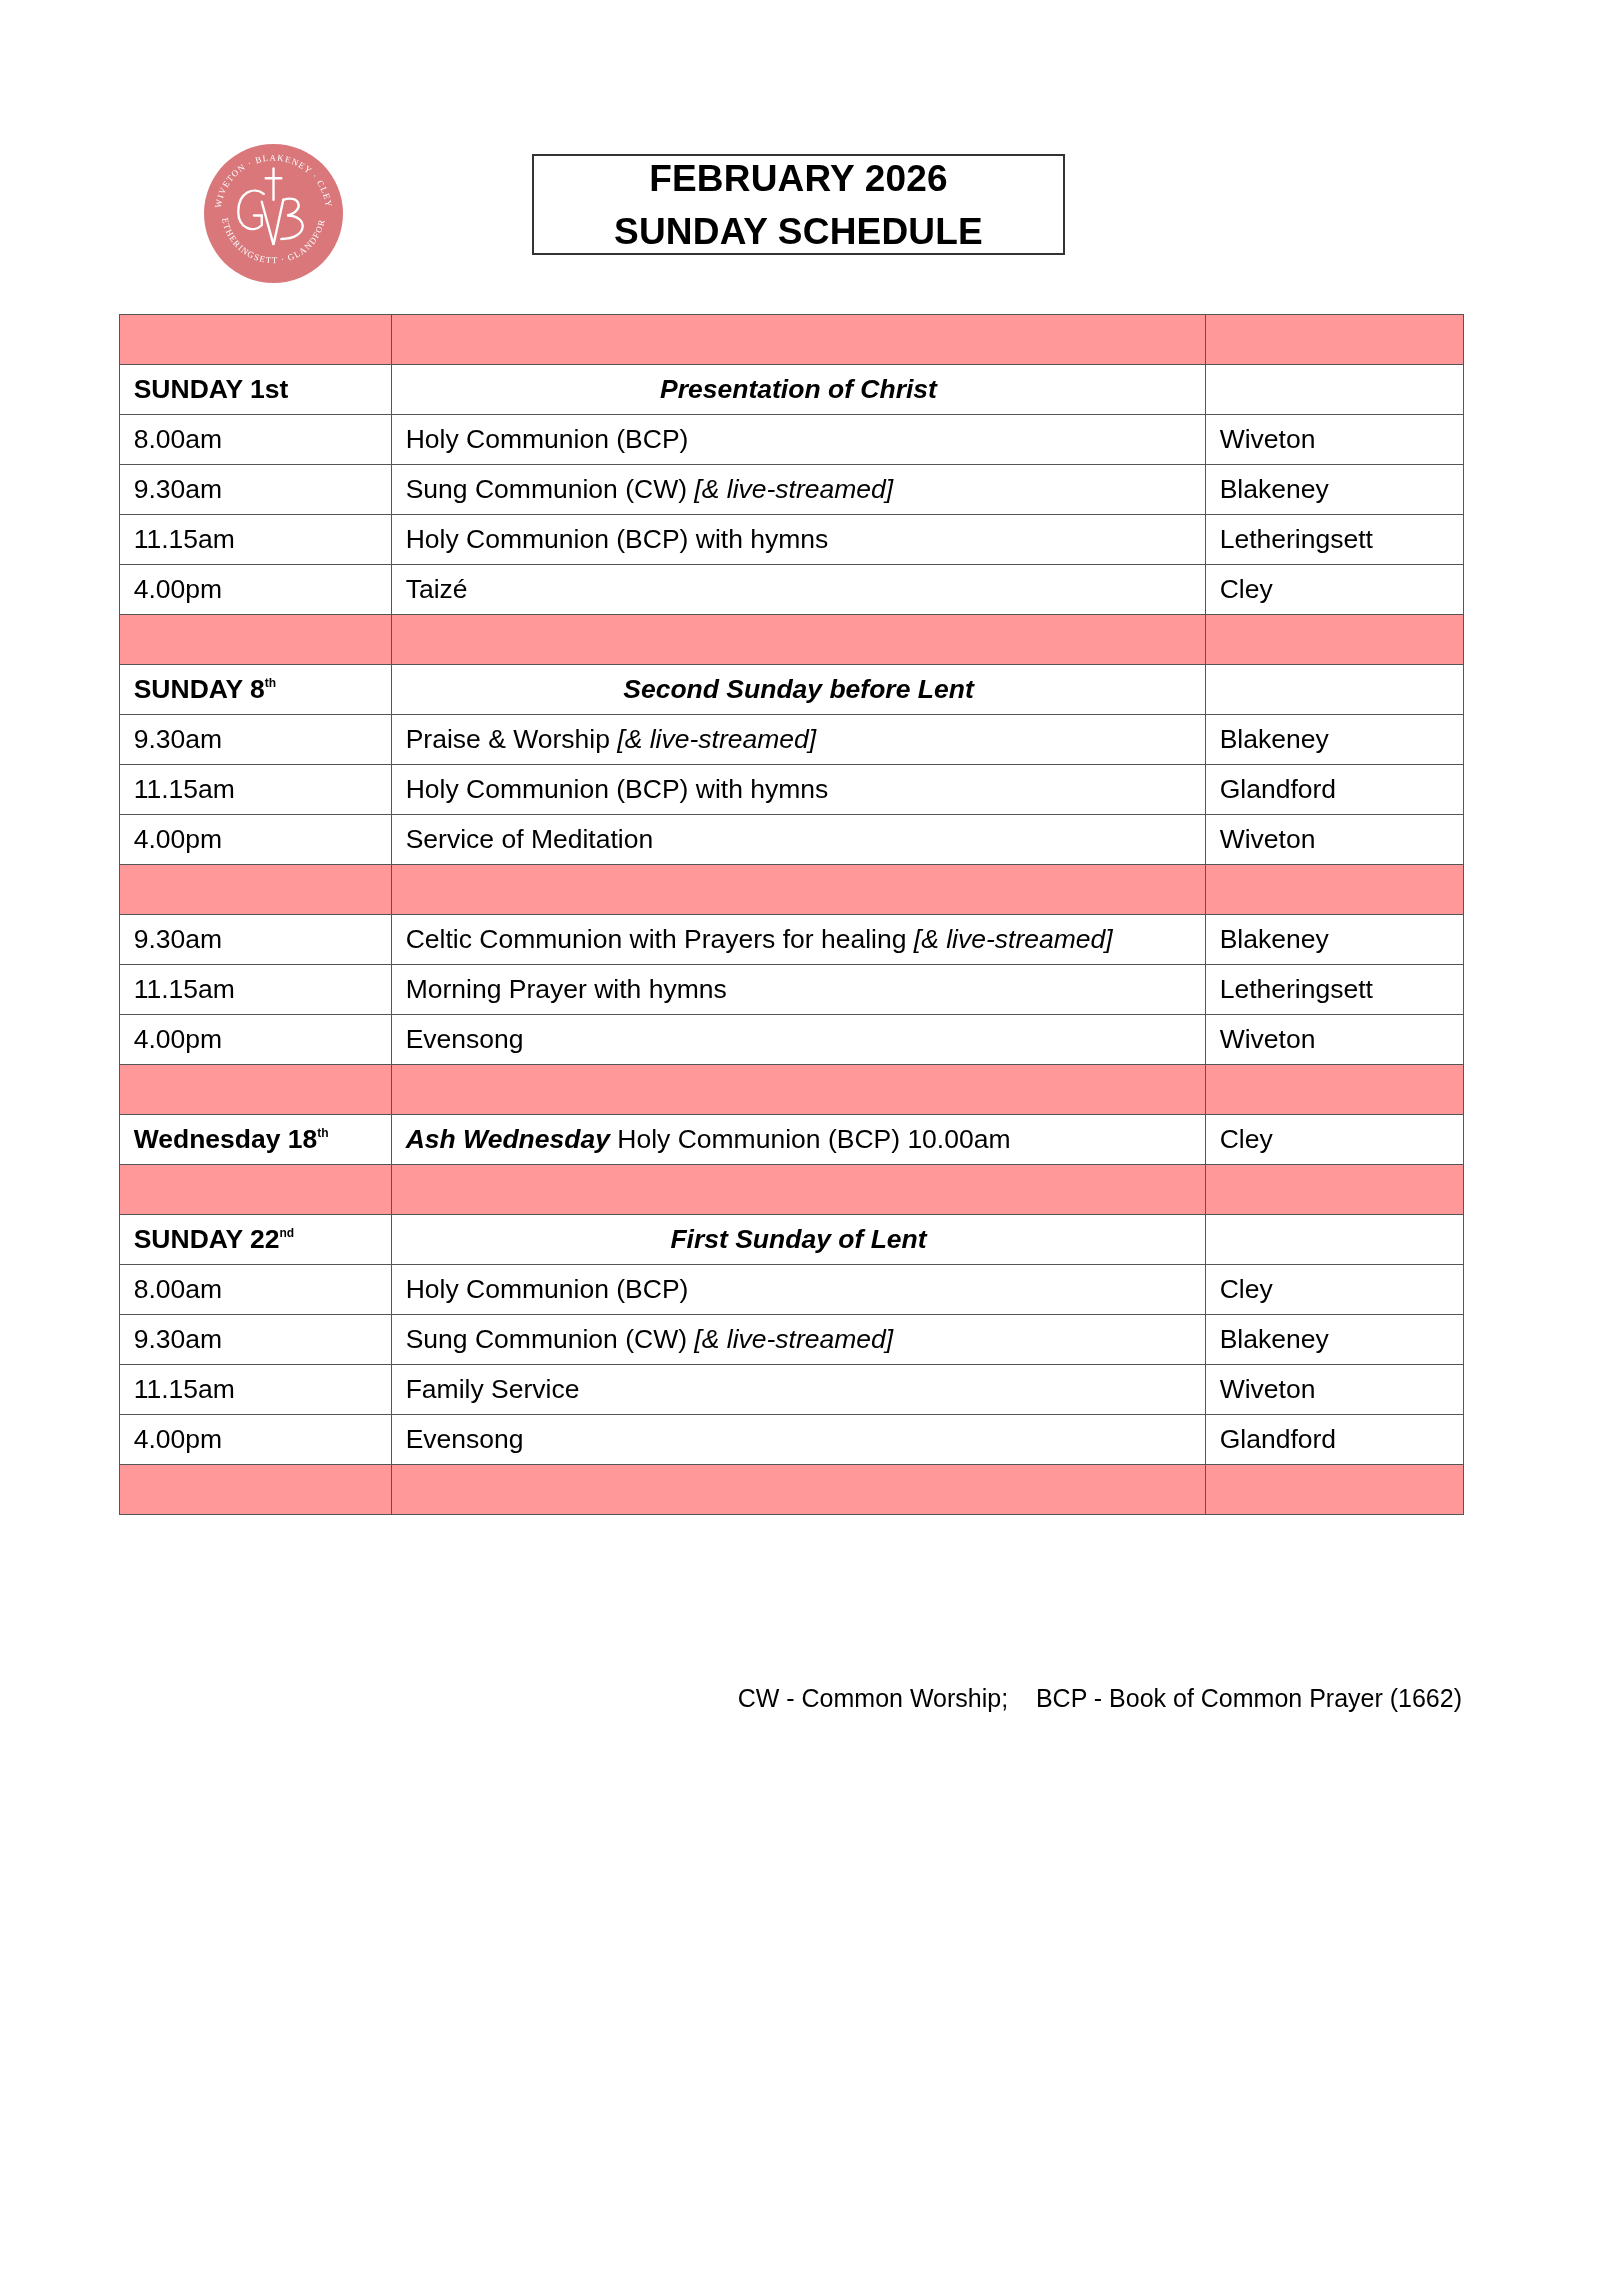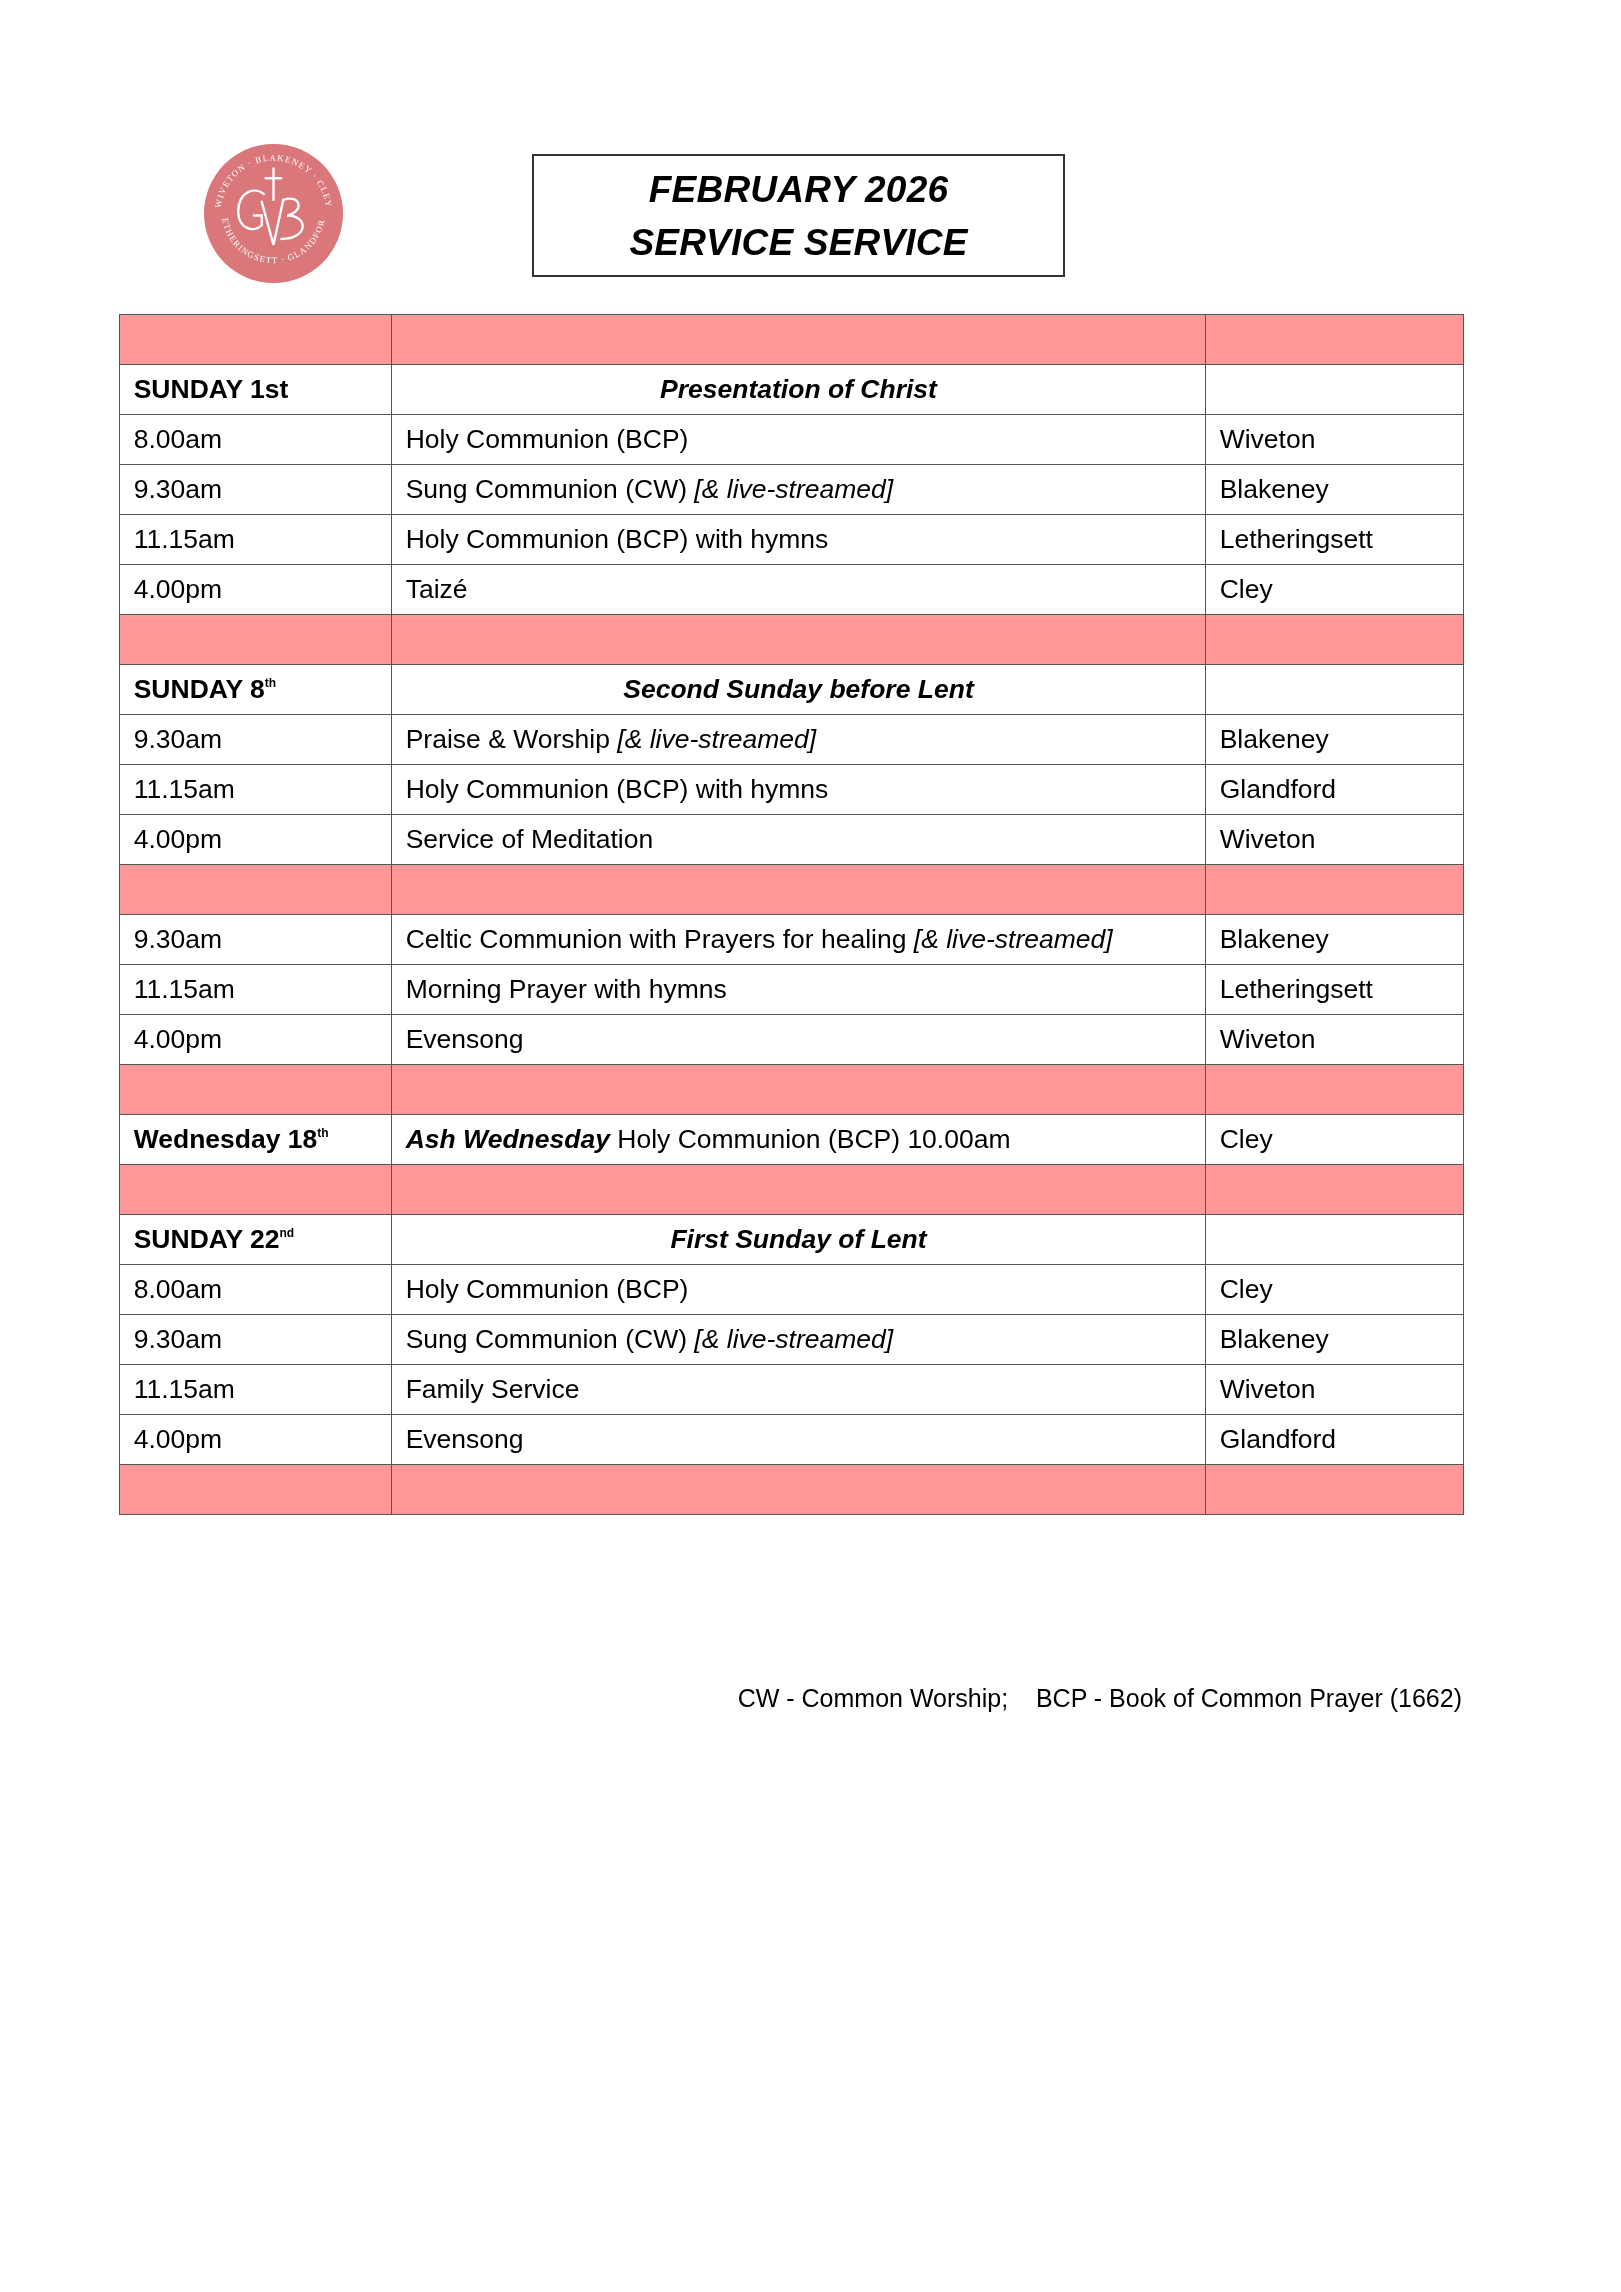--- a/index.html
+++ b/index.html
@@ -1,18 +1,18 @@
 <!DOCTYPE html>
 <html><head>
 <meta charset="utf-8">
 <style>
   html, body { margin:0; padding:0; background:#ffffff; }
   body { width:1621px; height:2293px; position:relative; font-family:"Liberation Sans", sans-serif; color:#000; }
   .logo { position:absolute; left:203px; top:143px; width:141px; height:141px; }
-  .title-box { position:absolute; left:532px; top:154px; width:533px; height:123px; border:2px solid #333; box-sizing:border-box; display:flex; flex-direction:column; align-items:center; justify-content:center;font-style:italic; }
+  .title-box { position:absolute; left:532px; top:154px; width:533px; height:101px; border:2px solid #333; box-sizing:border-box; display:flex; flex-direction:column; align-items:center; justify-content:center; }
   .title-line { font-weight:bold; font-size:37px; line-height:53px; letter-spacing:0.2px; }
   table.sched { position:absolute; left:119px; top:314px; width:1343px; border-collapse:collapse; table-layout:fixed;padding-left:36px; }
   table.sched td { border:1.5px solid #555; height:50px; padding:0 13.7px; font-size:26.5px; vertical-align:middle; box-sizing:border-box; white-space:nowrap; overflow:hidden; }
   table.sched col.c1 { width:272px; }
   table.sched col.c2 { width:814px; }
   table.sched col.c3 { width:258px; }
   tr.spacer td { background:#FF9999; }
   .day { font-weight:bold; }
   .day sup { font-size:12px; vertical-align:10.8px; line-height:0; }
   .feast { font-weight:bold; font-style:italic; text-align:center;margin-top:8px; }
@@ -38,21 +38,21 @@
   <g fill="none" stroke="#fff" stroke-width="2.4" stroke-linecap="round">
     <path d="M 62 52 C 52 44, 36 50, 36 70 C 36 88, 52 92, 60 84 L 60 74 L 52 74"></path>
     <path d="M 60 60 L 72 104 L 82 58"></path>
     <path d="M 82 58 C 100 52, 104 70, 86 74 C 108 74, 108 98, 80 98"></path>
     <path d="M 72 26 L 72 58 M 64 36 L 80 36"></path>
   </g>
 </svg>
 
 <div class="title-box">
   <div class="title-line">FEBRUARY 2026</div>
-  <div class="title-line">SERVICE SERVICE</div>
+  <div class="title-line">SUNDAY SCHEDULE</div>
 </div>
 
 <table class="sched">
   <colgroup>
       <col class="c1">
       <col class="c2">
       <col class="c3">
     </colgroup>
   <tbody id="sched-body">
       <tr class="spacer">

